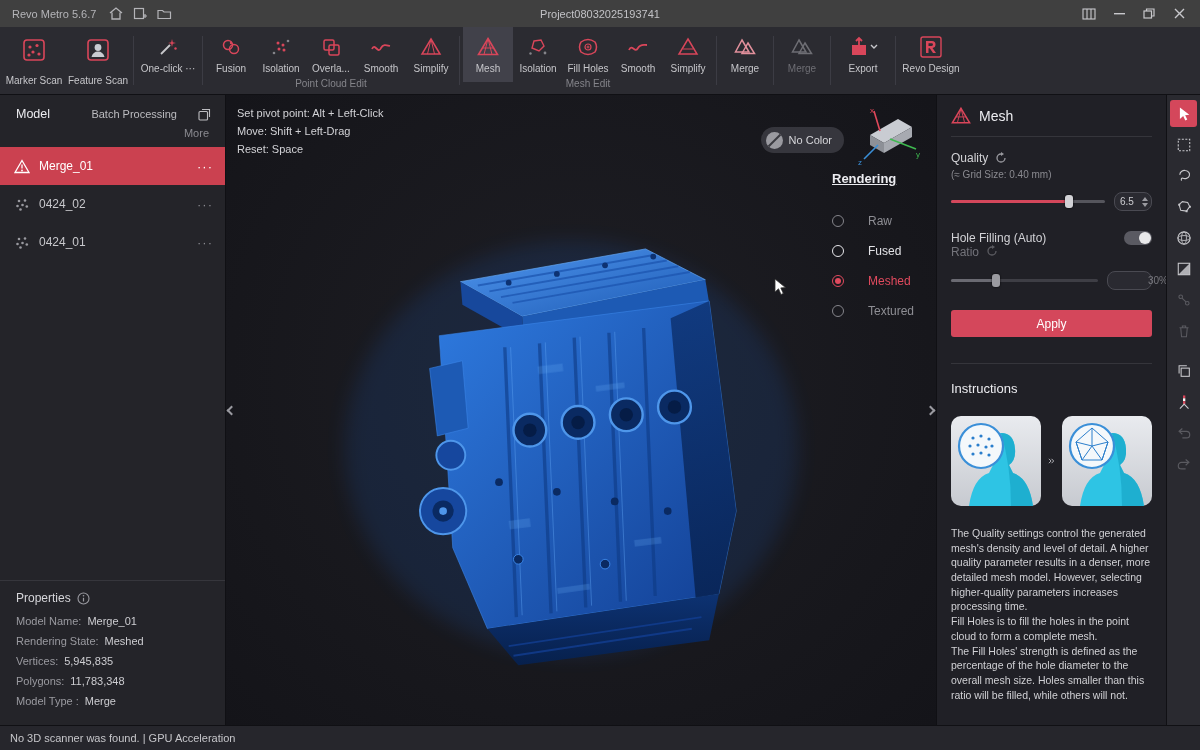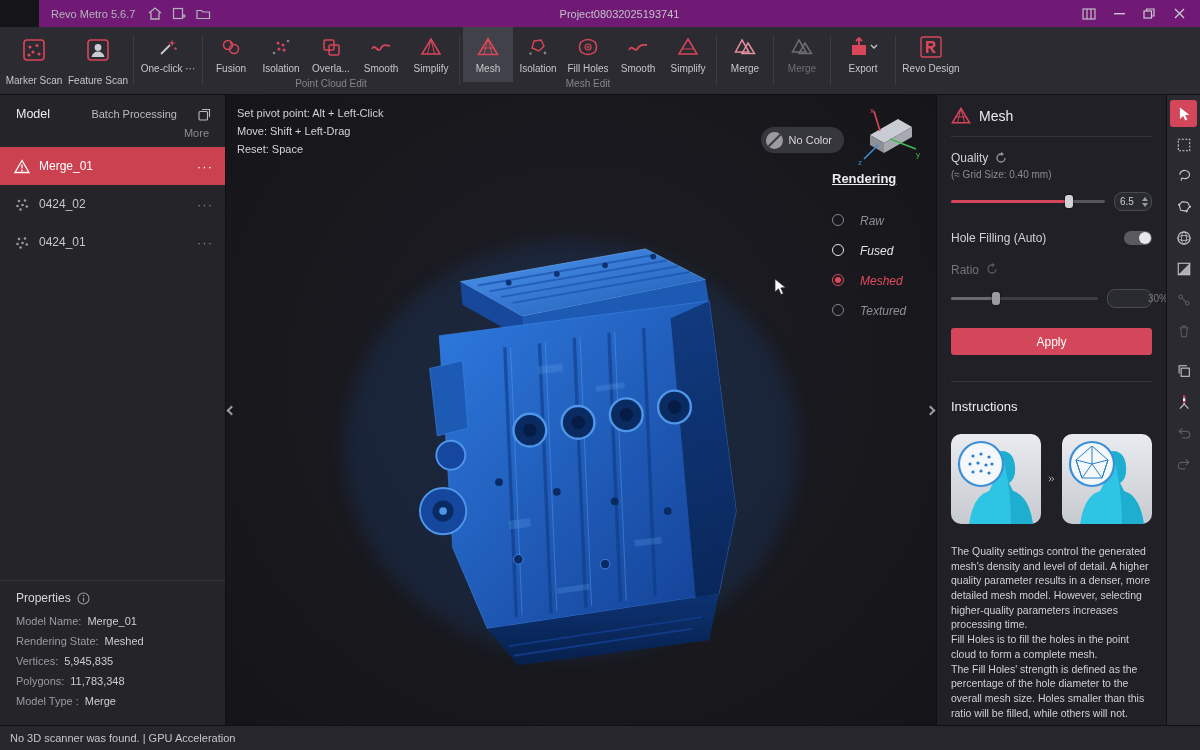--- a/index.html
+++ b/index.html
@@ -1,21 +1,21 @@
 <!DOCTYPE html>
 <html><head>
 <meta charset="utf-8">
 <style>
   * { margin:0; padding:0; box-sizing:border-box; }
   html,body { width:1200px; height:750px; overflow:hidden; background:#141419;
     font-family:"Liberation Sans", sans-serif; }
   .app { width:1200px; height:750px; display:flex; flex-direction:column; color:#d8d8dc; }
 
   
-  .titlebar { flex:0 0 27px; background:#701a75; display:flex; align-items:center; padding:0 6px; position:relative;margin-left:39px; }
+  .titlebar { flex:0 0 27px; background:#404040; display:flex; align-items:center; padding:0 6px; position:relative; }
   .app-title { font-size:11px; color:#b4b4b8; margin:0 8px 0 6px; white-space:nowrap; }
   .tb-ico { width:24px; height:20px; display:flex; align-items:center; justify-content:center; }
   .menus { display:flex; margin-left:16px; }
   .menu-item { padding:4px 11px; font-size:12px; color:#d4d4d8; cursor:default; }
   .project-title { position:absolute; left:0; right:0; text-align:center; font-size:11px; color:#c2c2c6; pointer-events:none; }
   .tb-right { margin-left:auto; display:flex; align-items:center; z-index:2; }
   .win-btn { width:30px; height:22px; display:flex; align-items:center; justify-content:center; color:#c8c8cc; }
 
   
   .toolbar { flex:0 0 68px; background:#2b2b31; border-bottom:1px solid #101014; display:flex; align-items:stretch; padding:0 2px; }
@@ -57,21 +57,21 @@
   
   .viewport { flex:1; position:relative; background:radial-gradient(ellipse at 50% 45%, #1e1e24 0%, #17171c 70%, #141419 100%); overflow:hidden; }
   .hints { position:absolute; left:11px; top:9px; font-size:11px; color:#d2d2d6; line-height:1.65; }
   .nocolor { position:absolute; right:92px; top:32px; height:26px; border-radius:13px; background:rgba(58,58,64,.92);
     display:flex; align-items:center; gap:6px; padding:0 12px 0 5px; font-size:11px; color:#d6d6da; }
   .nocolor-ico { width:17px; height:17px; border-radius:50%; background:#9a9aa0; position:relative; overflow:hidden; }
   .nocolor-ico::after { content:""; position:absolute; left:-2px; top:7px; width:22px; height:2px; background:#3a3a40; transform:rotate(-45deg); }
   .gizmo { position:absolute; right:14px; top:10px; }
   .render-panel { position:absolute; right:12px; top:76px; width:92px; }
   .render-title { font-size:13px; color:#ececf0; font-weight:bold; margin-bottom:28px;text-decoration:underline; }
-  .render-opt { display:flex; align-items:flex-start; gap:16px; margin-bottom:16px; cursor:default;font-style:italic; }
+  .render-opt { display:flex; align-items:center; gap:24px; margin-bottom:16px; cursor:default; }
   .radio { width:12px; height:12px; border-radius:50%; border:1.5px solid #84848a; display:flex; align-items:center; justify-content:center; }
   .render-opt .opt-label { font-size:12px; color:#8e8e94; }
   .render-opt.bright .radio { border-color:#e6e6ea; }
   .render-opt.bright .opt-label { color:#e2e2e6; }
   .render-opt.selected .radio { border-color:#e04a5e; }
   .render-opt.selected .radio .dot { width:6px; height:6px; border-radius:50%; background:#e04a5e; }
   .render-opt.selected .opt-label { color:#e04a5e; }
   .collapse { position:absolute; top:50%; margin-top:-16px; width:11px; height:32px; display:flex; align-items:center; justify-content:center; cursor:pointer; }
   .collapse.left { left:0; } .collapse.right { right:0; }
   .chev { width:7px; height:7px; border-left:2px solid #9a9aa0; border-bottom:2px solid #9a9aa0; }
@@ -96,21 +96,21 @@
     display:flex; align-items:center; justify-content:space-between; padding:0 3px 0 5px; font-size:10px; color:#cdcdd1; }
   .valbox.dim { color:#77777d;padding-left:40px; }
   .spin { display:flex; flex-direction:column; gap:2px; }
   .spin .up { width:0; height:0; border-left:3px solid transparent; border-right:3px solid transparent; border-bottom:4px solid #9a9aa0; }
   .spin .dn { width:0; height:0; border-left:3px solid transparent; border-right:3px solid transparent; border-top:4px solid #9a9aa0; }
   .toggle-row { display:flex; align-items:center; justify-content:space-between; margin-top:20px; }
   .t-label { font-size:12px; color:#d2d2d6; }
   .t-label.dim { color:#73737a; }
   .toggle { width:28px; height:14px; border-radius:7px; background:#5a5a62; position:relative; cursor:pointer; }
   .toggle .knob { position:absolute; right:1px; top:1px; width:12px; height:12px; border-radius:50%; background:#e8e8ea; }
-  .ratio-row { display:flex; gap:7px; margin-top:18px; }
+  .ratio-row { display:flex; gap:7px; }
   .apply-btn { margin-top:20px; height:27px; border:none; border-radius:3px; background:#d4475b; color:#fff; font-size:12px;
     font-family:"Liberation Sans",sans-serif; cursor:pointer; width:100%; }
   .panel-div { height:1px; background:#35353b; margin-top:26px; }
   .instr-title { font-size:13px; color:#ececf0; margin-top:17px; }
   .thumbs { display:flex; align-items:center; justify-content:center; gap:7px; margin-top:20px; }
   .thumb { width:90px; height:90px; border-radius:10px; background:linear-gradient(180deg,#e9ebef 0%,#c7cad0 100%); position:relative; }
   .instr-text { margin-top:20px; font-size:10.5px; line-height:1.4; color:#d0d0d4; white-space:pre-line; }
 
   
   .strip { flex:0 0 34px; background:#2a2a30; border-left:1px solid #101014; display:flex; flex-direction:column; align-items:center; padding-top:5px; gap:4px; }

